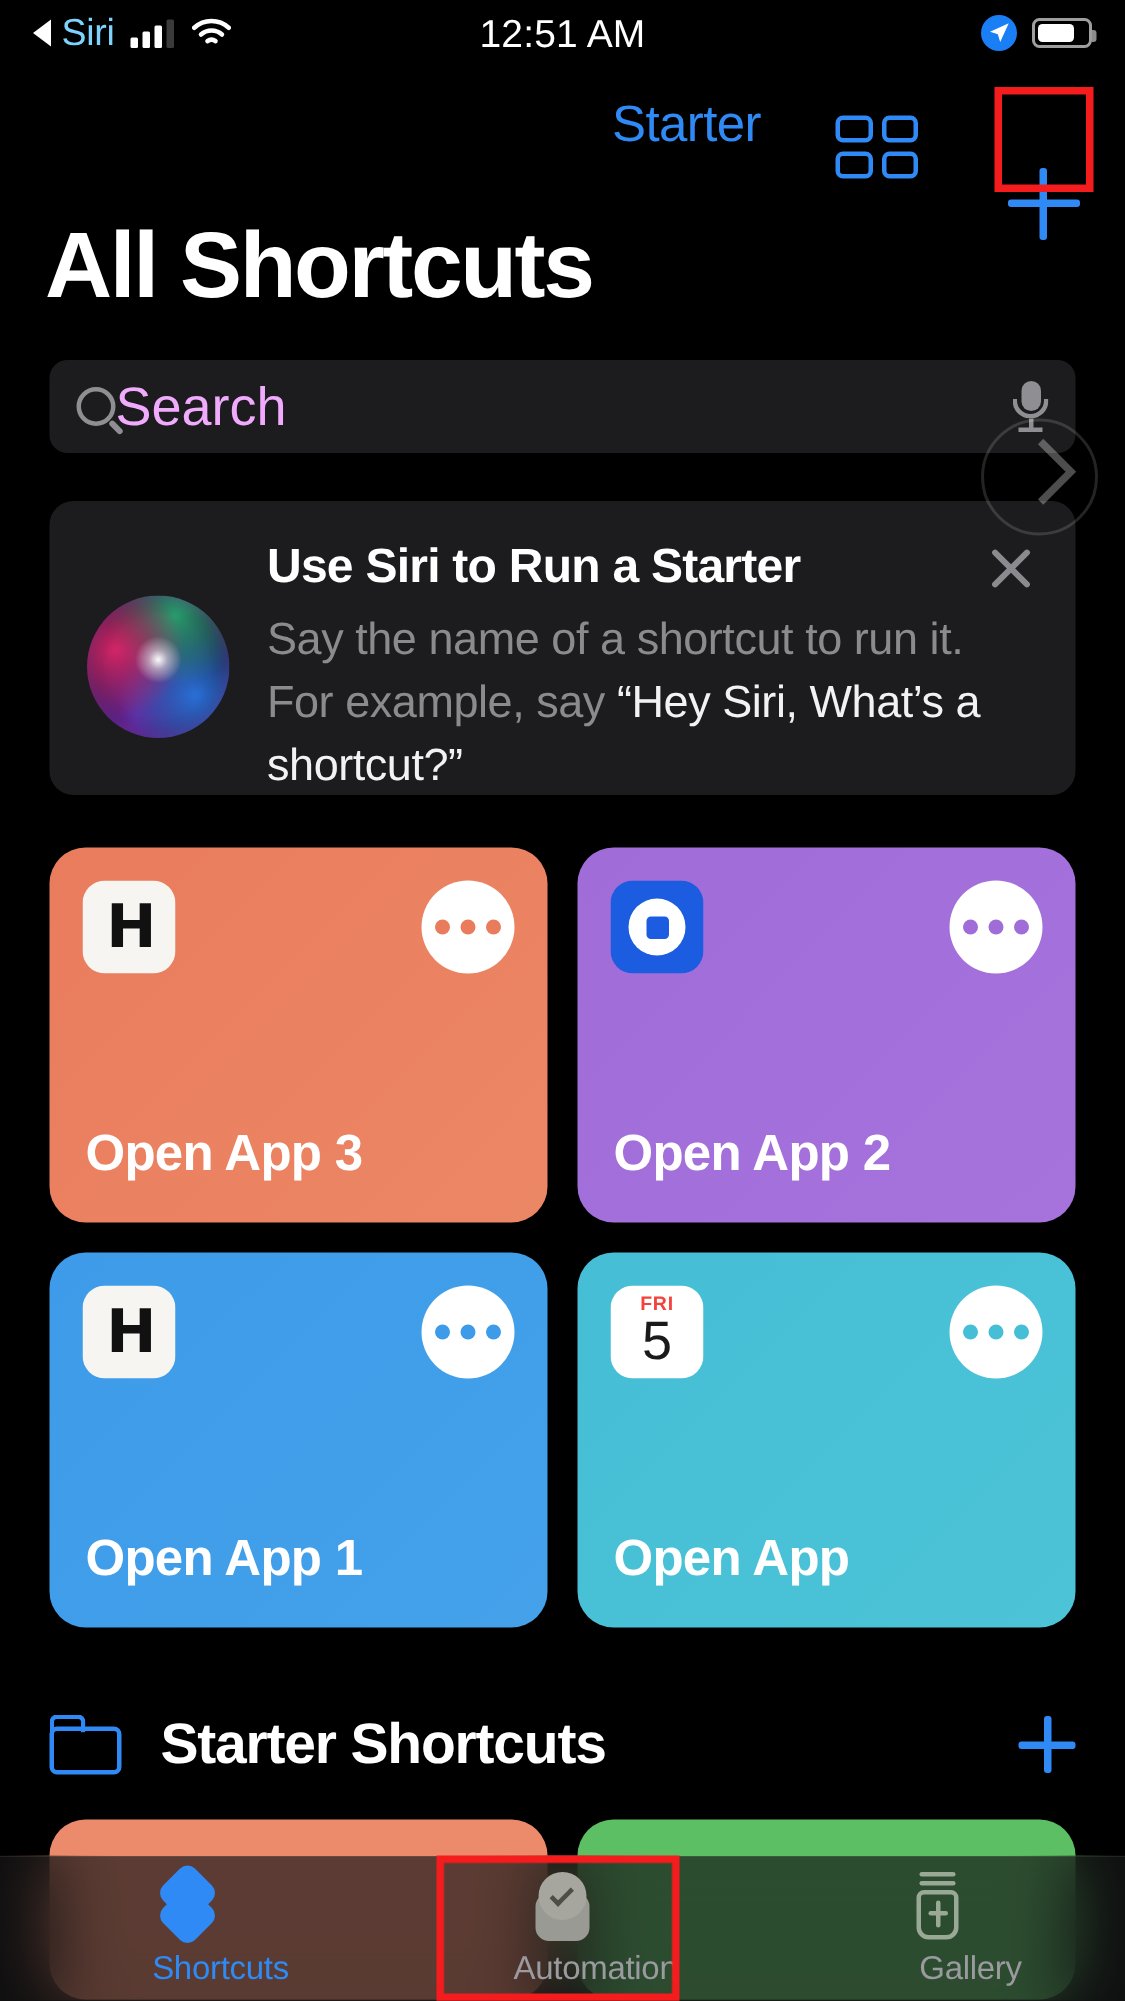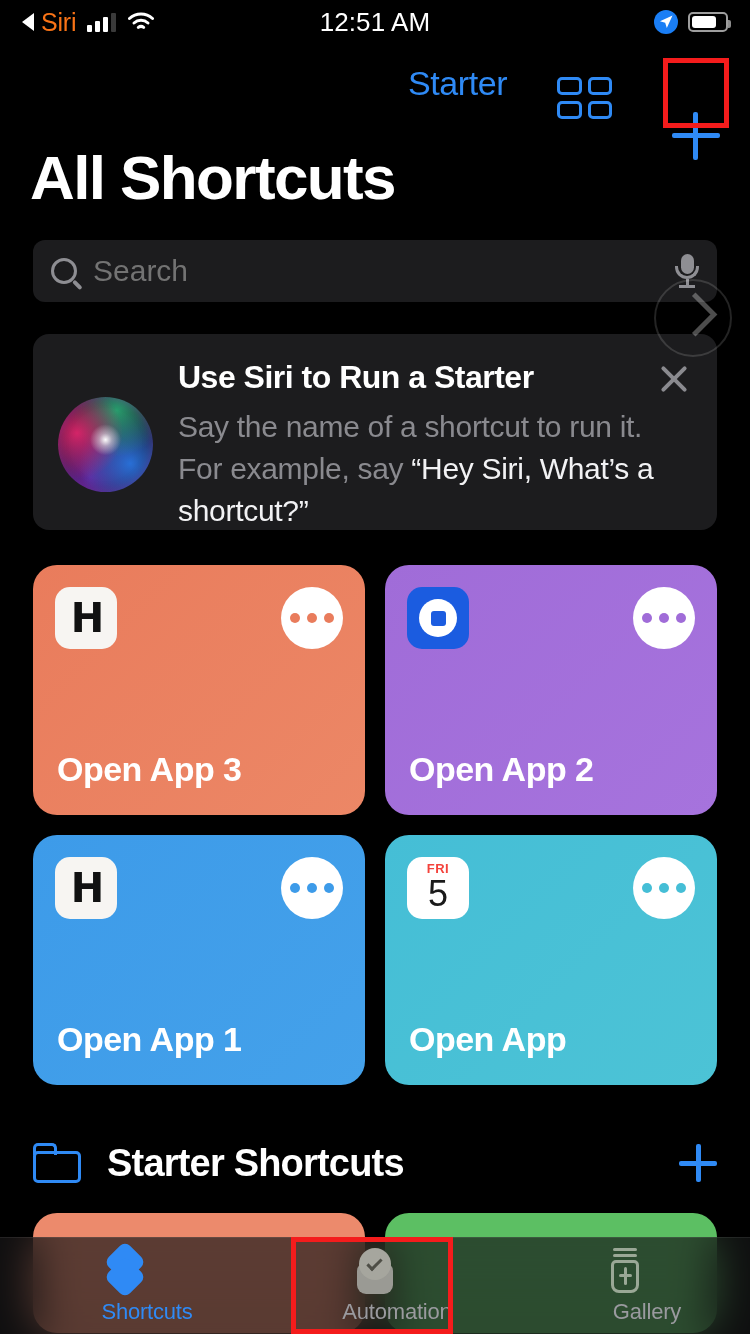--- a/index.html
+++ b/index.html
@@ -11,21 +11,21 @@
   }
   .phone { position:relative; width:750px; height:1334px; background:#000; overflow:hidden; }
 
   
   .statusbar {
     position:absolute; top:0; left:0; width:750px; height:44px;
     display:flex; align-items:center; padding:0 22px;
   }
   .sb-left { display:flex; align-items:center; gap:7px; flex:0 0 auto; }
   .sb-backarrow { width:0;height:0;border-top:9px solid transparent;border-bottom:9px solid transparent;border-right:12px solid #fff; }
-  .sb-siri { font-size:25px; color:#f97316; letter-spacing:-0.2px; }
+  .sb-siri { font-size:25px; color:#7dd3fc; letter-spacing:-0.2px; }
   .sb-bars { display:flex; align-items:flex-end; gap:3px; height:20px; margin-left:4px; }
   .sb-bars i { display:block; width:5px; background:#fff; border-radius:1px; }
   .sb-bars i:nth-child(1){height:7px;}
   .sb-bars i:nth-child(2){height:11px;}
   .sb-bars i:nth-child(3){height:15px;}
   .sb-bars i:nth-child(4){height:19px;background:#3a3a3a;}
   .sb-wifi { position:relative; width:26px; height:20px; margin-left:5px; }
   .sb-center { position:absolute; left:0; right:0; text-align:center; font-size:26px; letter-spacing:0.1px; }
   .sb-right { margin-left:auto; display:flex; align-items:center; gap:10px; }
   .sb-loc { width:24px;height:24px;border-radius:50%;background:#1a7ef5;display:flex;align-items:center;justify-content:center; }
@@ -51,21 +51,21 @@
   #hl-plus { left:663px; top:58px; width:66px; height:70px; }
   #hl-automation { left:291px; top:1237px; width:162px; height:97px; z-index:120; }
 
   
   .page-title { position:absolute; left:30px; top:142px; font-size:62px; font-weight:bold; letter-spacing:-1.6px; }
 
   
   .searchwrap { position:absolute; left:33px; top:240px; width:684px; height:62px; background:#1c1c1e; border-radius:12px; display:flex; align-items:center; padding:0 18px; }
   .search-mag { width:26px; height:26px; border:3.5px solid #8e8e93; border-radius:50%; position:relative; flex:0 0 auto; }
   .search-mag::after { content:""; position:absolute; right:-9px; bottom:-5px; width:11px; height:3.5px; background:#8e8e93; transform:rotate(45deg); border-radius:2px; }
-  .search-ph { margin-left:16px; font-size:30px; color:#737373; }
+  .search-ph { font-size:36px; color:#f0abfc; }
   .search-mic { margin-left:auto; position:relative; width:24px; height:34px; }
   .search-mic .cap { position:absolute; left:6px; top:0; width:13px; height:20px; background:#8e8e93; border-radius:7px; }
   .search-mic .arc { position:absolute; left:0; top:12px; width:24px; height:13px; border:3px solid #8e8e93; border-top:none; border-radius:0 0 14px 14px; }
   .search-mic .stem { position:absolute; left:10.5px; top:25px; width:3px; height:7px; background:#8e8e93; }
   .search-mic .base { position:absolute; left:4px; top:31px; width:16px; height:3px; background:#8e8e93; }
 
   
   .ghost-next { position:absolute; left:654px; top:279px; width:78px; height:78px; border:2px solid rgba(255,255,255,.14); border-radius:50%; z-index:40; }
   .ghost-next::before { content:""; position:absolute; left:24px; top:18px; width:26px; height:26px; border-top:5px solid rgba(255,255,255,.30); border-right:5px solid rgba(255,255,255,.30); transform:rotate(45deg); }
 

